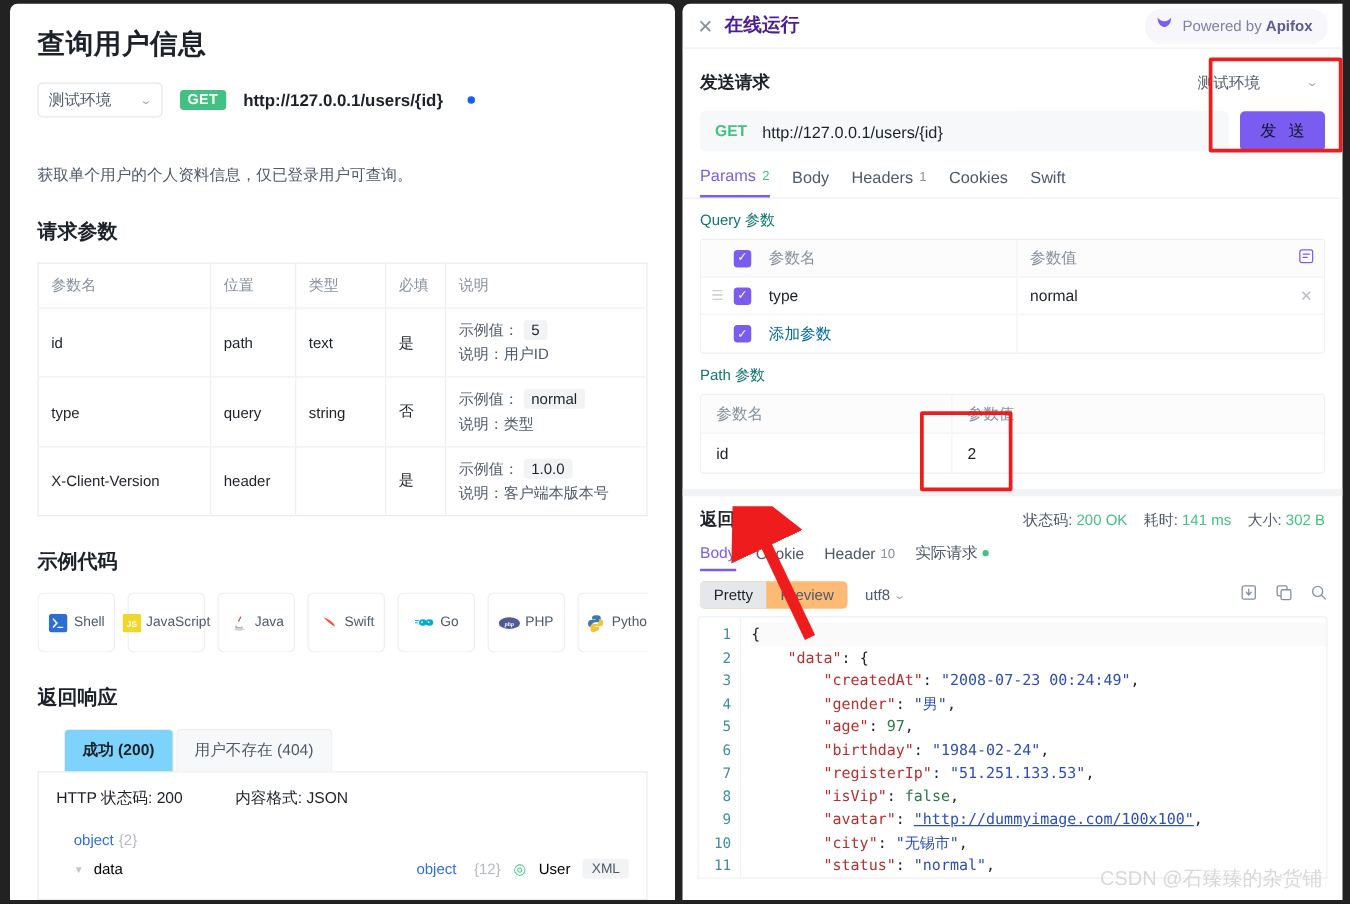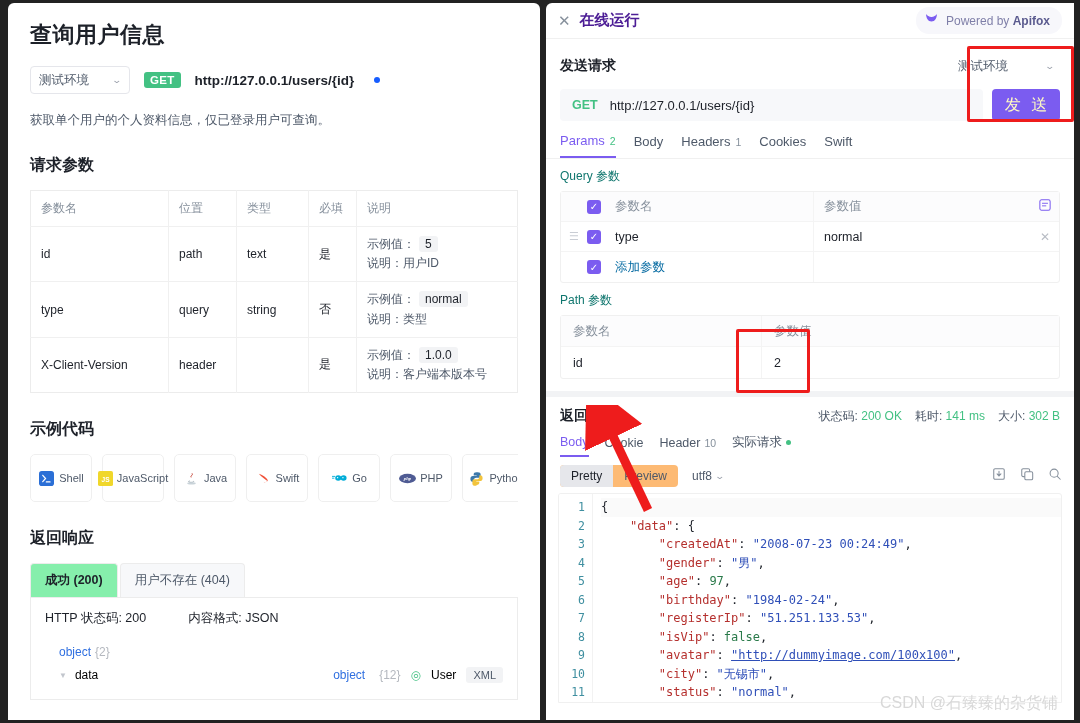--- a/index.html
+++ b/index.html
@@ -40,21 +40,21 @@
     padding: 0 8px;
     font-size: 12.5px; color: #4e5969; background: #fff;
   }
   .caret { color: #9aa0ab; font-size: 9px; transform: scaleX(1.4); }
   .method-badge {
     background: #43c183; color: #fff; font-size: 11.5px; font-weight: bold;
     padding: 2px 6px; border-radius: 3px; letter-spacing: .3px;
   }
   .url-text { font-size: 13.5px; font-weight: bold; color: #1d2129; }
   .blue-dot { width: 6px; height: 6px; border-radius: 50%; background: #165dff; margin-left: 6px; }
-  .doc-desc { margin-top: 18px; font-size: 12.5px; color: #4e5969; }
+  .doc-desc { margin-top: 38px; font-size: 12.5px; color: #4e5969; }
   .sec-title { font-size: 16px; font-weight: bold; color: #1d2129; margin-top: 26px; }
 
   
   table.ptable { width: 100%; border-collapse: collapse; margin-top: 14px; font-size: 12px;
       border: 1px solid #ececec; table-layout: fixed; }
   table.ptable th, table.ptable td {
     border-bottom: 1px solid #f0f0f0; border-right: 1px solid #f0f0f0;
     text-align: left; vertical-align: middle; padding: 8px 10px; color: #1d2129;
   }
   table.ptable th { color: #86909c; font-weight: normal; padding: 9px 10px; }
@@ -74,21 +74,21 @@
     display: flex; flex-direction: row; align-items: center; justify-content: center; gap: 4px;
     background: #fff; flex-shrink: 0;
   }
   .lang-card .lname { font-size: 11px; color: #4e5969; white-space: nowrap; }
   .lang-ico { width: 17px; height: 17px; display: flex; align-items: center; justify-content: center; }
 
   
   .resp-tabs { display: flex; margin-top: 14px; }
   .resp-tab {
     padding: 8px 14px; font-size: 12.5px; color: #1d2129; border: 1px solid #ececec;
-    border-bottom: none; background: #86efac; border-radius: 4px 4px 0 0; font-weight: bold;
+    border-bottom: none; background: #7dd3fc; border-radius: 4px 4px 0 0; font-weight: bold; margin-left: 21px;
   }
   .resp-tab.inactive { background: #f7f8fa; color: #4e5969; font-weight: normal; margin-left: 2px; }
   .resp-box { border: 1px solid #ececec; padding: 12px 14px; }
   .resp-meta { display: flex; gap: 42px; font-size: 12.5px; color: #1d2129; }
   .json-tree { margin-top: 14px; font-size: 12px; }
   .jt-row { display: flex; align-items: center; padding: 4px 0 4px 14px; }
   .jt-key { color: #2f6fe0; }
   .jt-count { color: #b4b8bf; margin-left: 4px; }
   .jt-right { margin-left: auto; display: flex; align-items: center; gap: 10px; }
   .check-circle { color: #43c183; font-size: 12px; }
@@ -126,23 +126,23 @@
   }
 
   .urlbar { display: flex; align-items: center; padding: 0 14px; margin-top: 10px; gap: 9px; }
   .urlbox {
     flex: 1; height: 32px; background: #f7f8fa; border-radius: 4px;
     display: flex; align-items: center; gap: 12px; padding: 0 12px;
   }
   .urlbox .m { color: #43c183; font-size: 12.5px; font-weight: bold; }
   .urlbox .u { color: #1d2129; font-size: 13px; }
   .send-btn {
-    width: 68px; height: 32px; background: #7b5cf0; color: #fef9c3; border-radius: 4px;
+    width: 68px; height: 32px; background: #7b5cf0; color: #0f172a; border-radius: 4px;
     display: flex; align-items: center; justify-content: center;
-    font-size: 16px; letter-spacing: 3px; padding-left: 3px;
+    font-size: 13px; letter-spacing: 3px; padding-left: 3px;
   }
 
   .tabs-row { display: flex; gap: 18px; padding: 0 14px; margin-top: 12px;
     border-bottom: 1px solid #f0f0f0; }
   .tab { font-size: 13px; color: #4e5969; padding-bottom: 8px; display: flex; align-items: center; gap: 5px; }
   .tab.active { color: #7b5cf0; border-bottom: 2px solid #7b5cf0; font-weight: normal; }
   .badge-n { font-size: 10.5px; color: #86909c; }
   .badge-n.green { color: #43c183; }
 
   .sublabel { font-size: 12px; color: #0f766e; padding: 9px 14px 6px 14px; }

